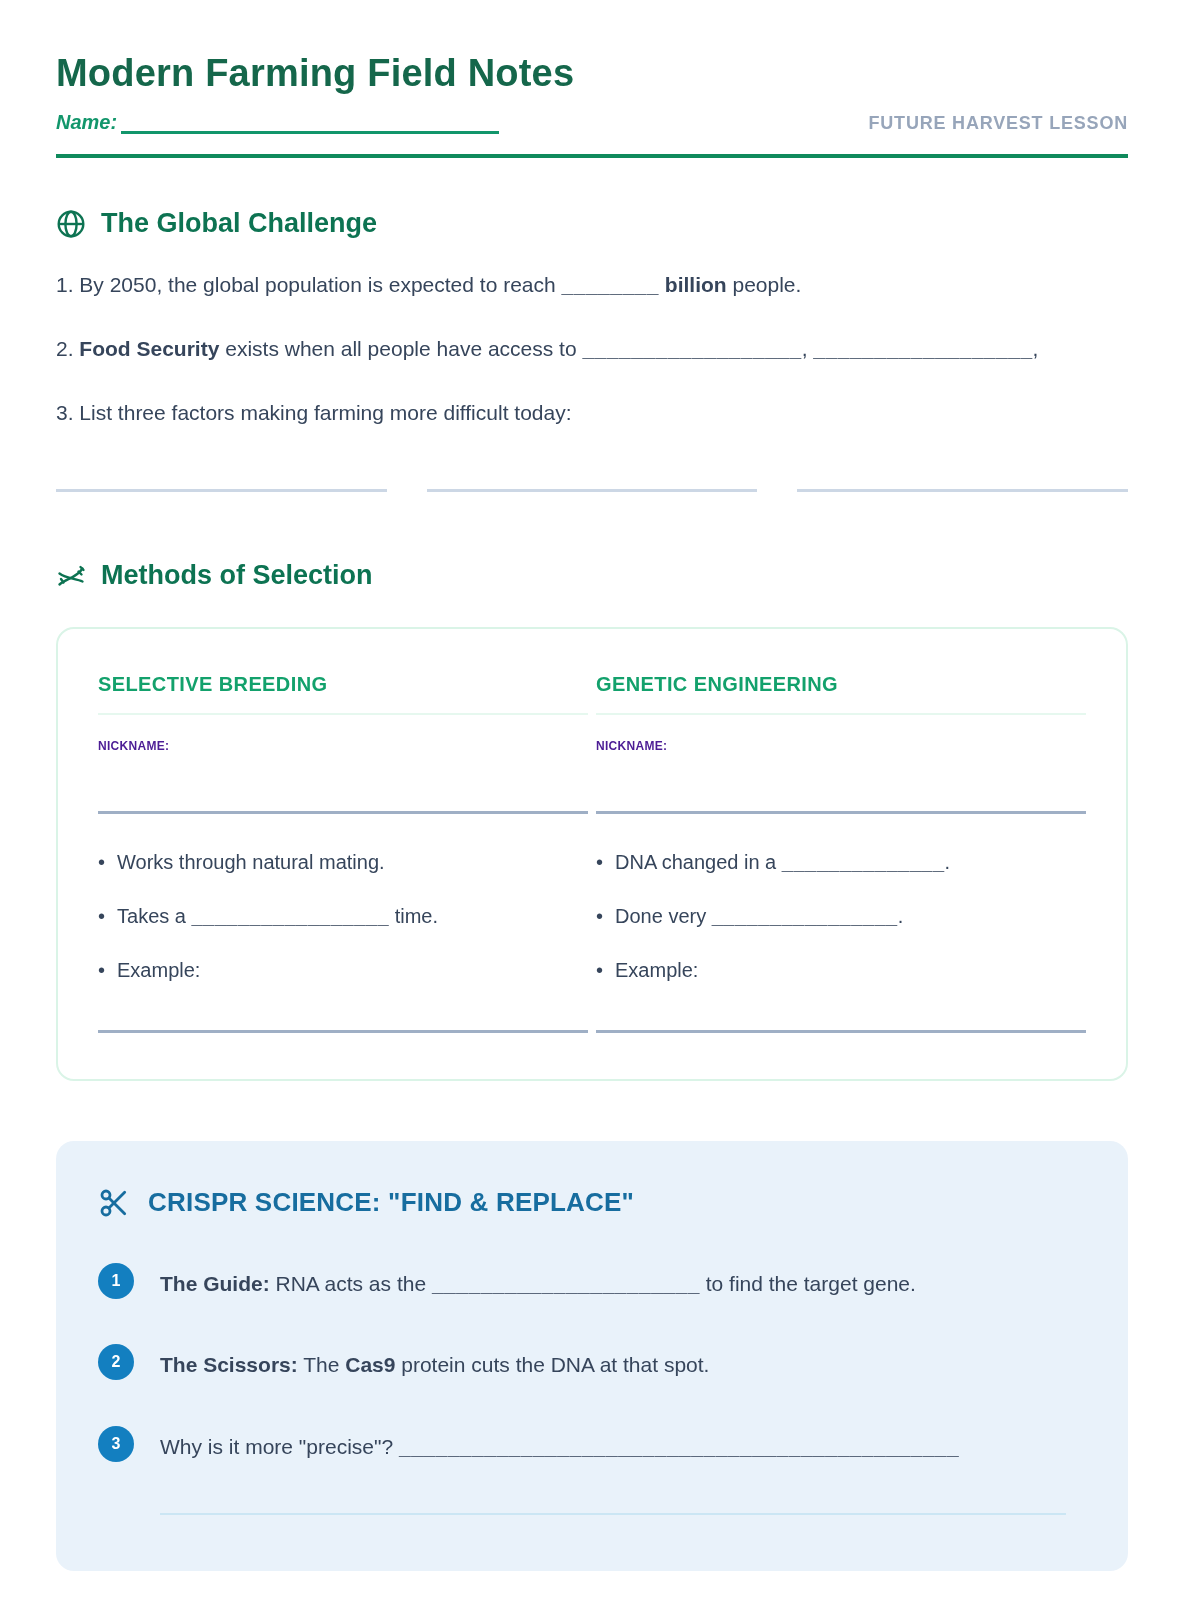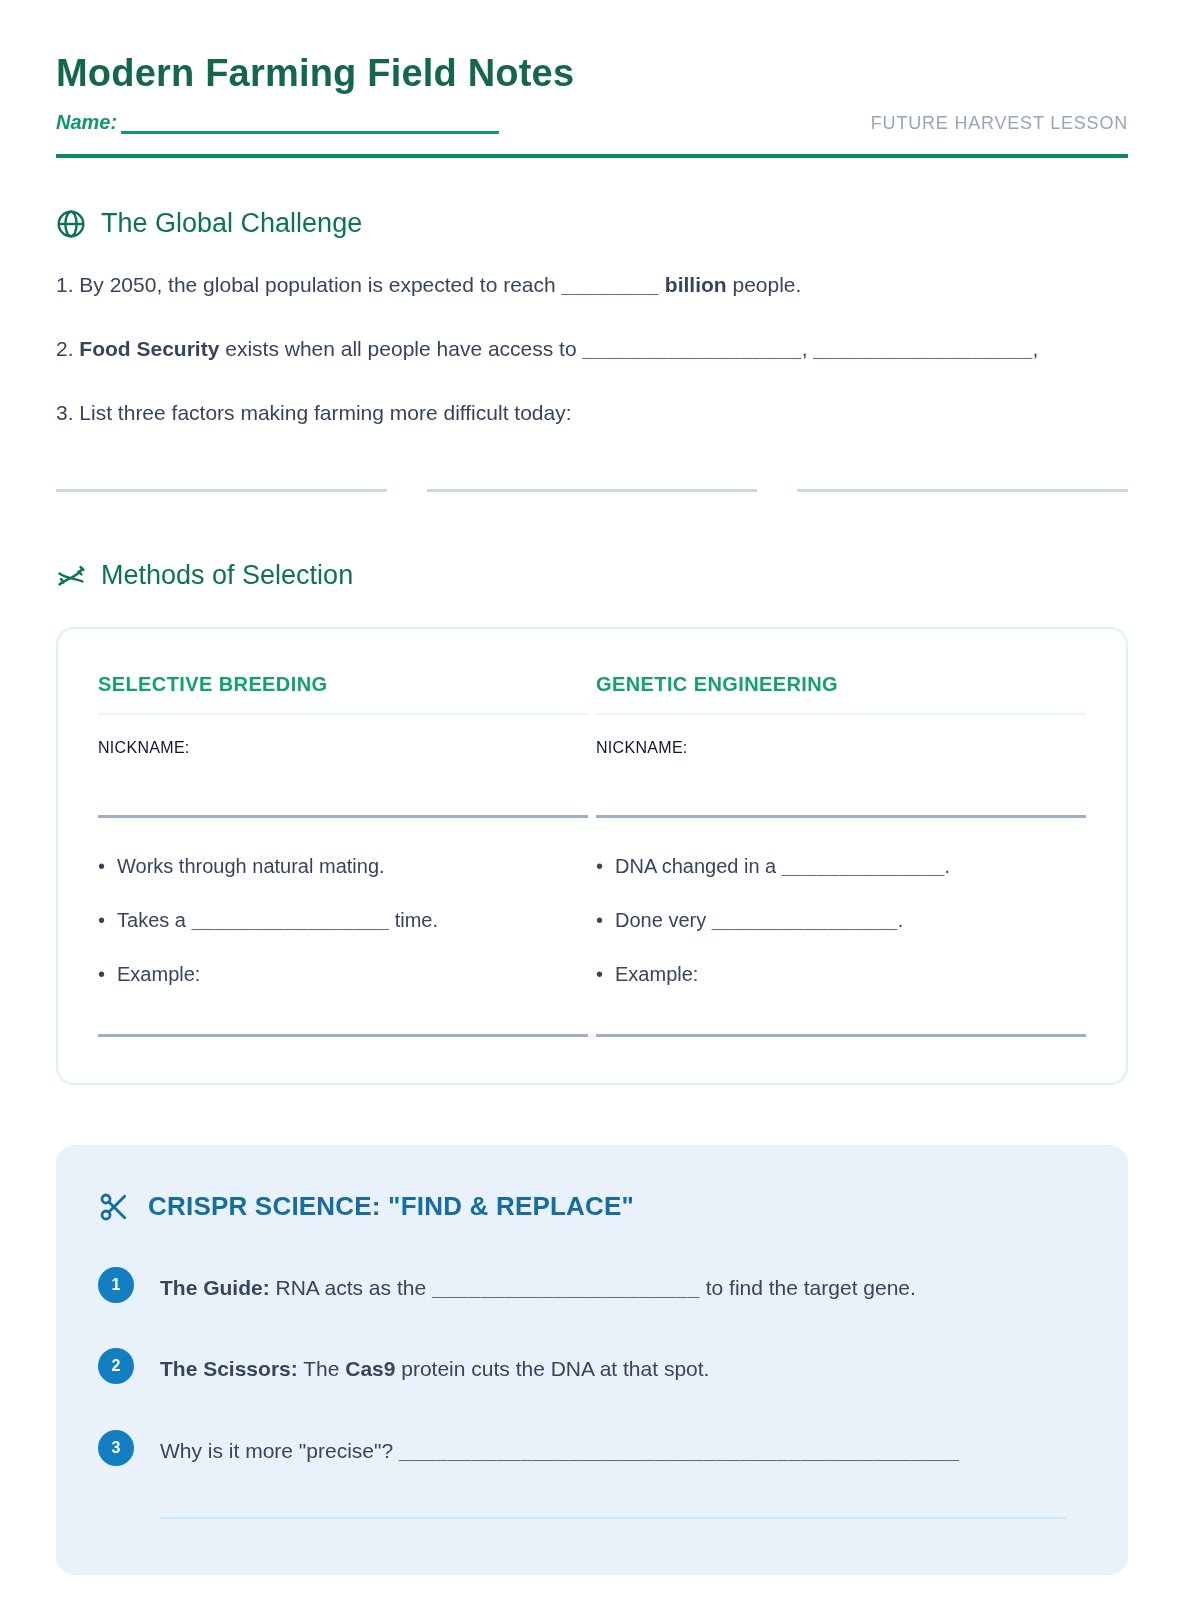--- a/index.html
+++ b/index.html
@@ -19,28 +19,28 @@
     display:flex; justify-content:space-between; align-items:flex-end;
     margin-top:16px;
   }
   .name-wrap { display:flex; align-items:flex-end; gap:4px; }
   .name-label { font-size:20px; font-weight:700; font-style:italic; color:#12966b; }
   .name-line {
     display:inline-block; width:378px; height:14px;
     border-bottom:3px solid #12966b;
   }
   .lesson-tag {
-    font-size:18px; font-weight:400; color:#97a5ba; letter-spacing:.8px;
+    font-size:18px; font-weight:700; color:#97a5ba; letter-spacing:.8px;
   }
   .hdr-divider { border:none; border-top:4px solid #0f8a5c; margin-top:20px; }
 
   
   .section-heading {
     display:flex; align-items:center; gap:15px;
-    font-size:27px; font-weight:400; color:#0d7352;
+    font-size:27px; font-weight:700; color:#0d7352;
   }
   .section-heading .ic { flex:0 0 auto; display:flex; }
 
   
   .sec-global { margin-top:50px; }
   .q { font-size:21px; line-height:1.66; white-space:pre-wrap; margin-top:29px; }
   .b { font-weight:700; }
   .blank { font-weight:700; letter-spacing:.5px; }
   .q3-lines { display:flex; gap:40px; margin-top:58px; }
   .q3-lines .wline { flex:1; border-top:3px solid #ccd7e5; }
@@ -52,21 +52,21 @@
     border:2px solid #daf4e7; border-radius:18px;
     padding:44px 40px 46px 40px;
     display:flex; gap:8px;
   }
   .mcol { flex:1; }
   .mcol-title {
     font-size:20px; font-weight:700; color:#13a16c; letter-spacing:.4px;
     padding-bottom:17px; border-bottom:2px solid #e6f8ef;
   }
   .nick-label {
-    margin-top:24px; font-size:16px; font-weight:400; color:#0f172a;
+    margin-top:24px; font-size:12px; font-weight:700; color:#4c1d95;
     letter-spacing:.3px;
   }
   .write-line { border-top:3px solid #9fafc5; margin-top:58px; }
   .mbullets { margin-top:34px; }
   .mbullet {
     display:flex; gap:12px; font-size:20px; line-height:1.4;
     white-space:pre-wrap; margin-top:26px;
   }
   .mbullet .dot { color:#36455b; }
   .example-line { border-top:3px solid #9fafc5; margin-top:46px; }

